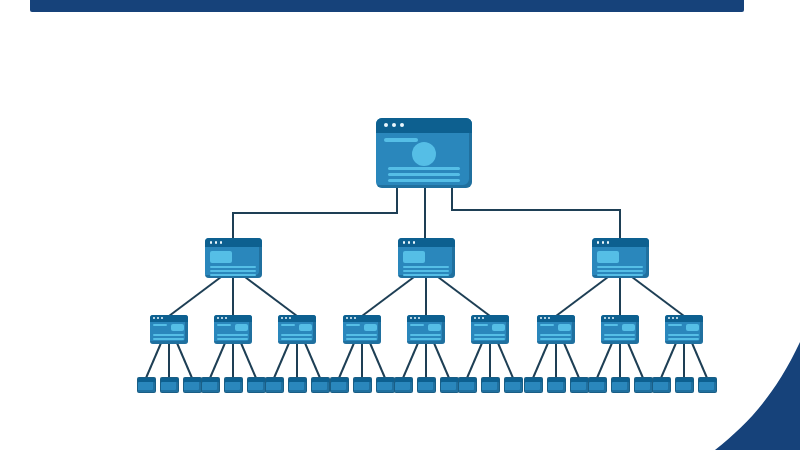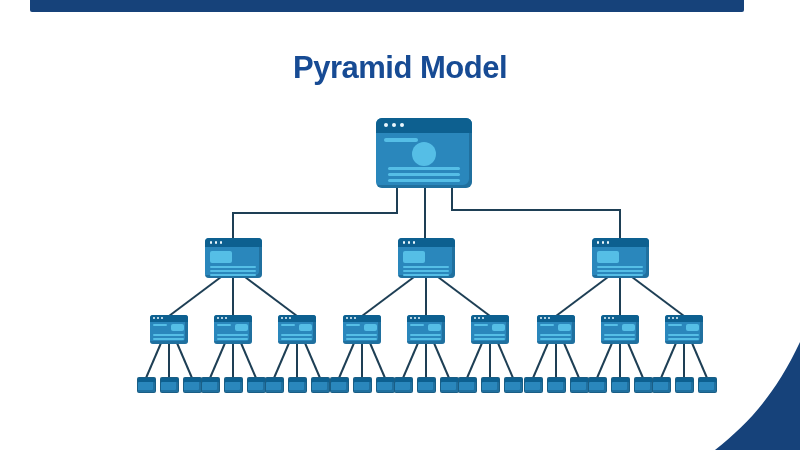--- a/index.html
+++ b/index.html
@@ -22,21 +22,20 @@
   .leaf{position:absolute;background:var(--body);border-radius:2px;
         box-shadow:inset 0 4px 0 var(--bar), inset -2px -2px 0 rgba(10,60,92,0.30);
         border:1px solid rgba(12,60,88,0.55);box-sizing:border-box;}
   svg.corner{position:absolute;right:0;bottom:0;}
 </style>
 </head>
 <body>
 
 <div class="slide">
   <div class="top-bar"></div>
-  <h1 class="title">Pyramid Model</h1>
   <svg class="connectors" id="conn-svg" viewBox="0 0 800 450">
       <path d="M397,188 L397,213 L233,213 L233,238" fill="none" stroke="#1E3F55" stroke-width="2"></path>
       <path d="M425,188 L425,238" fill="none" stroke="#1E3F55" stroke-width="2"></path>
       <path d="M452,188 L452,210 L620,210 L620,238" fill="none" stroke="#1E3F55" stroke-width="2"></path>
       <path d="M221,277 L169,316" fill="none" stroke="#1E3F55" stroke-width="2"></path>
       <path d="M161,343 L146,378" fill="none" stroke="#1E3F55" stroke-width="2"></path>
       <path d="M169,343 L169,378" fill="none" stroke="#1E3F55" stroke-width="2"></path>
       <path d="M177,343 L192,378" fill="none" stroke="#1E3F55" stroke-width="2"></path>
       <path d="M233,277 L233,316" fill="none" stroke="#1E3F55" stroke-width="2"></path>
       <path d="M225,343 L210,378" fill="none" stroke="#1E3F55" stroke-width="2"></path>

